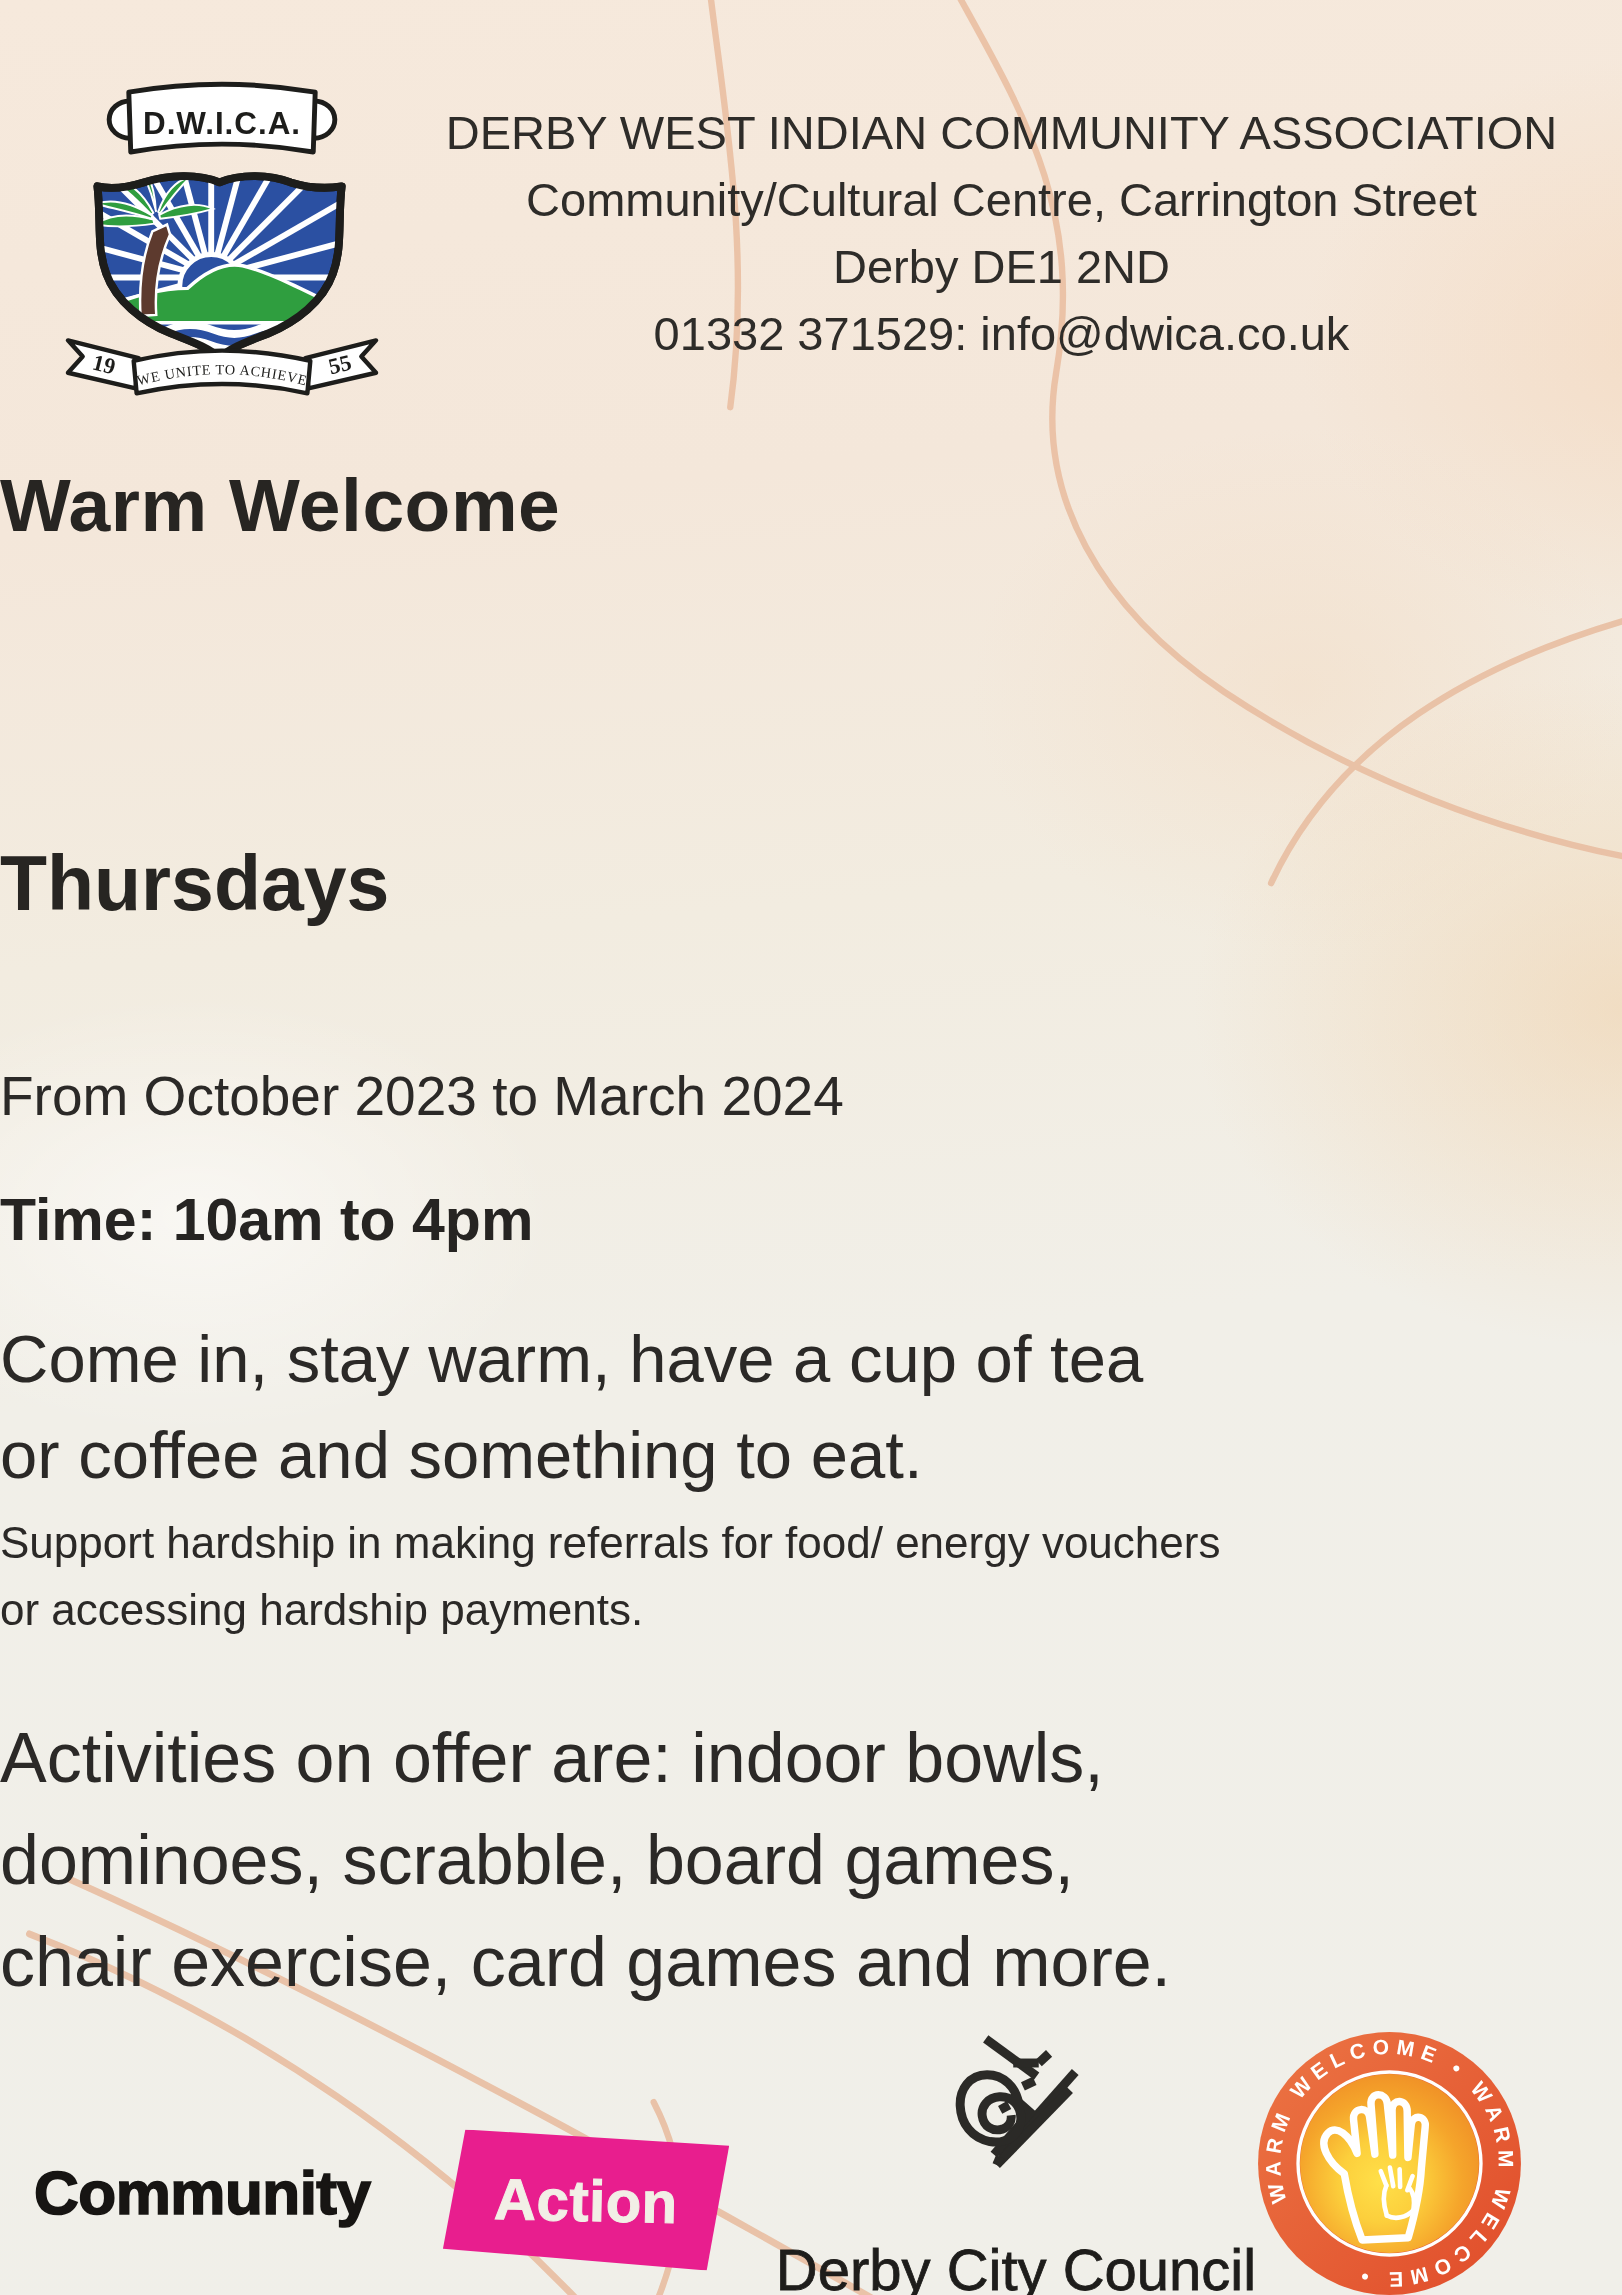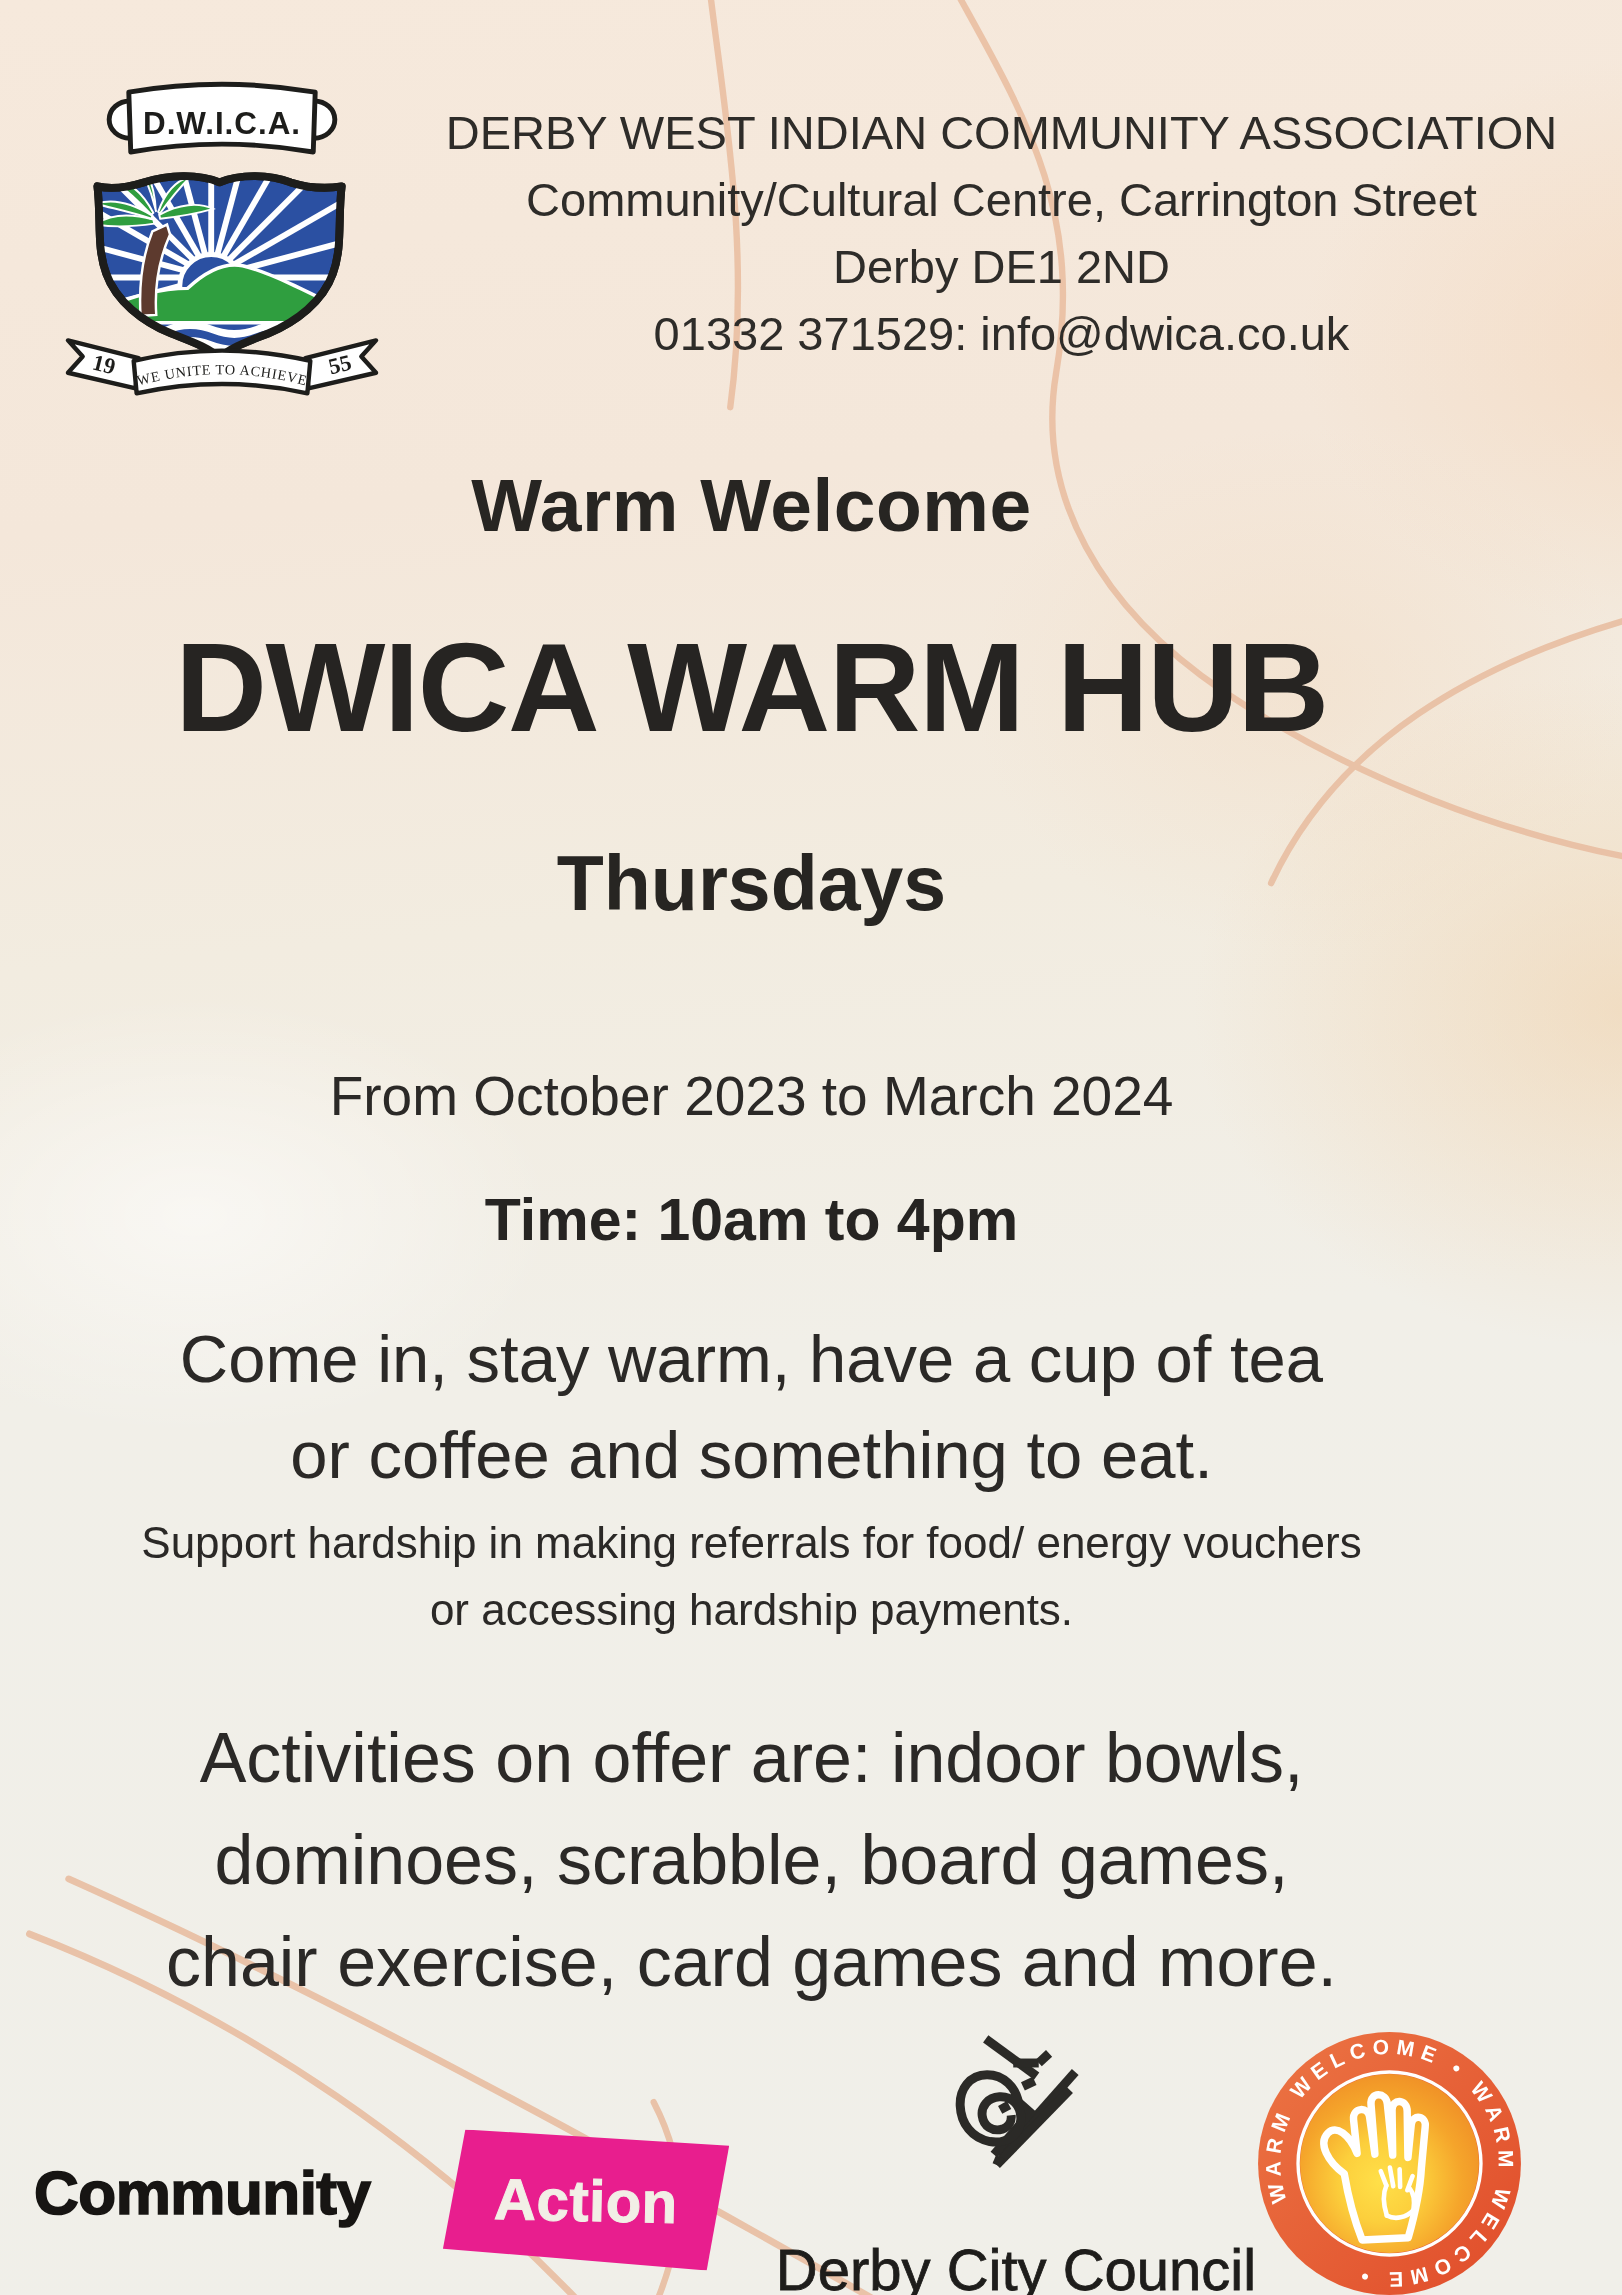--- a/index.html
+++ b/index.html
@@ -11,21 +11,21 @@
       radial-gradient(613px 481px at 100% 44%, rgba(240,205,163,.50), rgba(240,205,163,0) 70%),
       radial-gradient(515px 402px at 103% 15%, rgba(244,213,184,.55), rgba(244,213,184,0) 72%),
       radial-gradient(466px 373px at 80% 30%, rgba(243,214,186,.35), rgba(243,214,186,0) 70%),
       radial-gradient(515px 314px at 12% 53%, rgba(255,255,255,.55), rgba(255,255,255,0) 70%),
       linear-gradient(175deg,#f6e9dc 0%,#f4e7da 22%,#f2ece0 40%,#f1efe8 58%,#f0efe9 100%);
   }
   .deco{position:absolute;left:0;top:0;width:1623px;height:2295px;}
   .crest{position:absolute;left:55px;top:47px;width:334px;height:364px;}
   .header{position:absolute;left:393px;top:99px;width:1217px;text-align:center;
           font-size:47px;line-height:67px;color:#2e2c29;letter-spacing:0;}
-  .c{position:absolute;left:8px;width:1487px;text-align:center;}
+  .c{position:absolute;left:0;width:1487px;}
   .subtitle{top:460px;font-size:75px;line-height:91px;font-weight:700;letter-spacing:0.5px;color:#272522;}
   .bigtitle{top:614px;font-size:127px;line-height:147px;font-weight:700;letter-spacing:-1.5px;color:#262422;}
   .day{top:837px;font-size:77px;line-height:93px;font-weight:700;color:#272522;}
   .dates{top:1044px;font-size:55px;line-height:79px;font-weight:400;color:#2b2927;margin-top:13px;}
   .time{top:1179px;font-size:59px;line-height:83px;font-weight:700;color:#262422;}
   .invite{top:1311px;font-size:67px;line-height:96px;font-weight:400;color:#2b2927;}
   .support{top:1509px;font-size:44px;line-height:67px;font-weight:400;color:#2b2927;}
   .activities{top:1707px;font-size:70px;line-height:102px;font-weight:400;color:#2b2927;}
   .ca-wrap{position:absolute;left:34px;top:2129px;width:707px;height:140px;}
   .ca-word{position:absolute;left:0;top:0;height:128px;line-height:128px;
@@ -137,21 +137,20 @@
   </div>
 
   <div class="header">
     <div>DERBY WEST INDIAN COMMUNITY ASSOCIATION</div>
     <div>Community/Cultural Centre, Carrington Street</div>
     <div>Derby DE1 2ND</div>
     <div>01332 371529: info@dwica.co.uk</div>
   </div>
 
   <div class="c subtitle">Warm Welcome</div>
-  <div class="c bigtitle">DWICA WARM HUB</div>
   <div class="c day">Thursdays</div>
 
   <div class="c dates">From October 2023 to March 2024</div>
   <div class="c time">Time: 10am to 4pm</div>
 
   <div class="c invite">
     <div>Come in, stay warm, have a cup of tea</div>
     <div>or coffee and something to eat.</div>
   </div>
 

